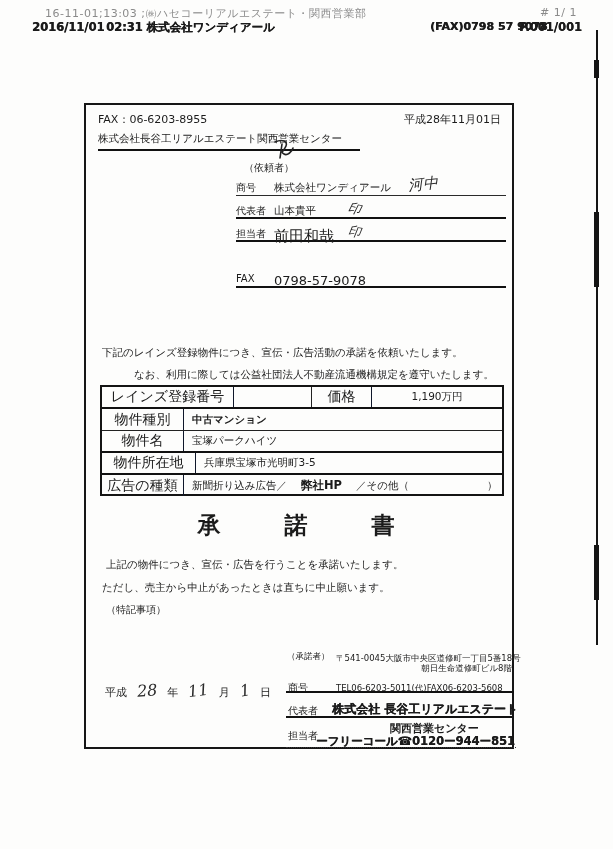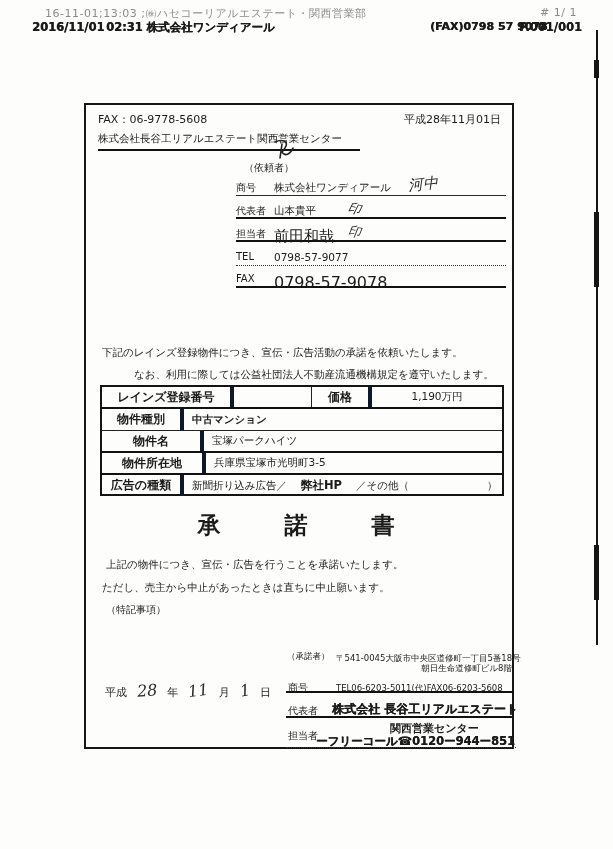--- a/index.html
+++ b/index.html
@@ -20,21 +20,21 @@
   .u-thin  { border-bottom:1px solid #2a2a2a; }
   .u-thick { border-bottom:2px solid #111; }
   .u-dot   { border-bottom:1px dotted #333; }
   .hand {
     font-style:italic; color:#2a2a2a;
     font-family:"DejaVu Serif", serif;
   }
   .doc-title { font-weight:bold; letter-spacing:4px; font-size:23px; text-align:center; width:100%; }
   .tbl { position:absolute; border:2px solid #141414; }
   .tbl-row { position:absolute; left:0; right:0; display:flex; align-items:center; }
-  .cell-label { display:flex; align-items:center; justify-content:center; height:100%; border-right:4px solid #0f172a; font-size:12px;font-weight:bold; }
+  .cell-label { display:flex; align-items:center; justify-content:center; height:100%; border-right:1px solid #0f172a; font-size:14px; }
   .cell-val { display:flex; align-items:center; height:100%; padding-left:8px; font-size:10.5px; }
   .artifact { position:absolute; background:#151515; }
   .small { font-size:8.5px; }
   svg.squiggle { overflow:visible; }
 </style>
 </head>
 <body>
 
 <div class="canvas">
 
@@ -46,21 +46,21 @@
   <div class="abs bold scan-text" style="left:430px; top:20px; font-size:11px;">(FAX)0798 57 9078</div>
   <div class="abs bold scan-text" style="left:519px; top:20px; font-size:11.5px;">P.001/001</div>
 
   <div class="artifact" style="left:596px; top:30px; width:2px; height:615px;"></div>
   <div class="artifact" style="left:594px; top:60px; width:5px; height:18px;"></div>
   <div class="artifact" style="left:594px; top:212px; width:5px; height:75px;"></div>
   <div class="artifact" style="left:594px; top:545px; width:5px; height:55px;"></div>
 
   <div class="frame">
 
-    <div class="abs" style="left:12px; top:7px; font-size:11px;">FAX：06-9778-5608</div>
+    <div class="abs" style="left:12px; top:7px; font-size:11px;">FAX：06-6203-8955</div>
     <div class="abs" style="left:318px; top:7px; font-size:11px;">平成28年11月01日</div>
 
     <div class="abs" style="left:12px; top:27px; font-size:10.5px; width:262px; border-bottom:2px solid #111; padding-bottom:3px;">株式会社長谷工リアルエステート関西営業センター</div>
     <svg class="abs squiggle" style="left:186px; top:33px;" width="24" height="22" viewBox="0 0 24 22">
       <path d="M3,4 C10,1 16,3 14,8 C12,13 8,14 12,16 C15,18 20,14 21,10 M10,6 L8,20" fill="none" stroke="#222" stroke-width="1.6" stroke-linecap="round"></path>
     </svg>
 
     <div class="abs" style="left:158px; top:56px; font-size:10px;">（依頼者）</div>
 
     <div class="abs u-thin" style="left:150px; top:74px; width:270px; height:17px;">
@@ -71,27 +71,23 @@
     <div class="abs u-thick" style="left:150px; top:97px; width:270px; height:17px;">
       <span class="abs" style="left:0; top:2px; font-size:10px;">代表者</span>
       <span class="abs" style="left:38px; top:2px; font-size:10.5px;">山本貴平</span>
       <span class="abs hand" style="left:112px; top:-2px; font-size:13px; transform:rotate(12deg);">印</span>
     </div>
     <div class="abs u-thick" style="left:150px; top:120px; width:270px; height:17px;">
       <span class="abs" style="left:0; top:2px; font-size:10px;">担当者</span>
       <span class="abs" style="left:38px; top:2px; font-size:15px;">前田和哉</span>
       <span class="abs hand" style="left:112px; top:-2px; font-size:13px; transform:rotate(8deg);">印</span>
     </div>
-    <div class="abs u-dot" style="left:150px; top:144px; width:270px; height:17px;">
-      <span class="abs" style="left:0; top:2px; font-size:10px;">TEL</span>
-      <span class="abs" style="left:38px; top:2px; font-size:10.5px;">0798-57-9077</span>
-    </div>
     <div class="abs u-thick" style="left:150px; top:166px; width:270px; height:17px;">
       <span class="abs" style="left:0; top:2px; font-size:10px;">FAX</span>
-      <span class="abs" style="left:38px; top:2px; font-size:16px;">0798-57-9078</span>
+      <span class="abs" style="left:38px; top:2px; font-size:13px;">0798-57-9078</span>
     </div>
 
 
     <div class="abs" style="left:16px; top:241px; font-size:10.5px;">下記のレインズ登録物件につき、宣伝・広告活動の承諾を依頼いたします。</div>
     <div class="abs" style="left:16px; top:263px; font-size:10.5px;margin-left:32px;">なお、利用に際しては公益社団法人不動産流通機構規定を遵守いたします。</div>
 
     <div class="tbl" style="left:14px; top:280px; width:404px; height:111px;">
 
       <div class="tbl-row" style="top:0; height:22px; border-bottom:2px solid #111;">
         <div class="cell-label" style="width:132px;">レインズ登録番号</div>
@@ -99,26 +95,26 @@
         <div class="cell-label" style="width:60px;">価格</div>
         <div class="cell-val" style="flex:1; border-right:none; justify-content:center; padding-left:0;">1,190万円</div>
       </div>
 
       <div class="tbl-row" style="top:22px; height:22px; border-bottom:1px solid #222;">
         <div class="cell-label" style="width:82px;">物件種別</div>
         <div class="cell-val bold" style="flex:1;">中古マンション</div>
       </div>
 
       <div class="tbl-row" style="top:44px; height:22px; border-bottom:2px solid #111;">
-        <div class="cell-label" style="width:102px;">物件名</div>
+        <div class="cell-label" style="width:82px;">物件名</div>
         <div class="cell-val" style="flex:1;">宝塚パークハイツ</div>
       </div>
 
       <div class="tbl-row" style="top:66px; height:22px; border-bottom:2px solid #111;">
-        <div class="cell-label" style="width:104px;">物件所在地</div>
+        <div class="cell-label" style="width:94px;">物件所在地</div>
         <div class="cell-val" style="flex:1;">兵庫県宝塚市光明町3-5</div>
       </div>
 
       <div class="tbl-row" style="top:88px; height:21px;">
         <div class="cell-label" style="width:82px;">広告の種類</div>
         <div class="cell-val" style="flex:1; gap:14px;">
           <span>新聞折り込み広告／</span>
           <span class="bold" style="font-size:11.5px;">弊社HP</span>
           <span>／その他（</span>
           <span style="margin-left:64px;">）</span>

